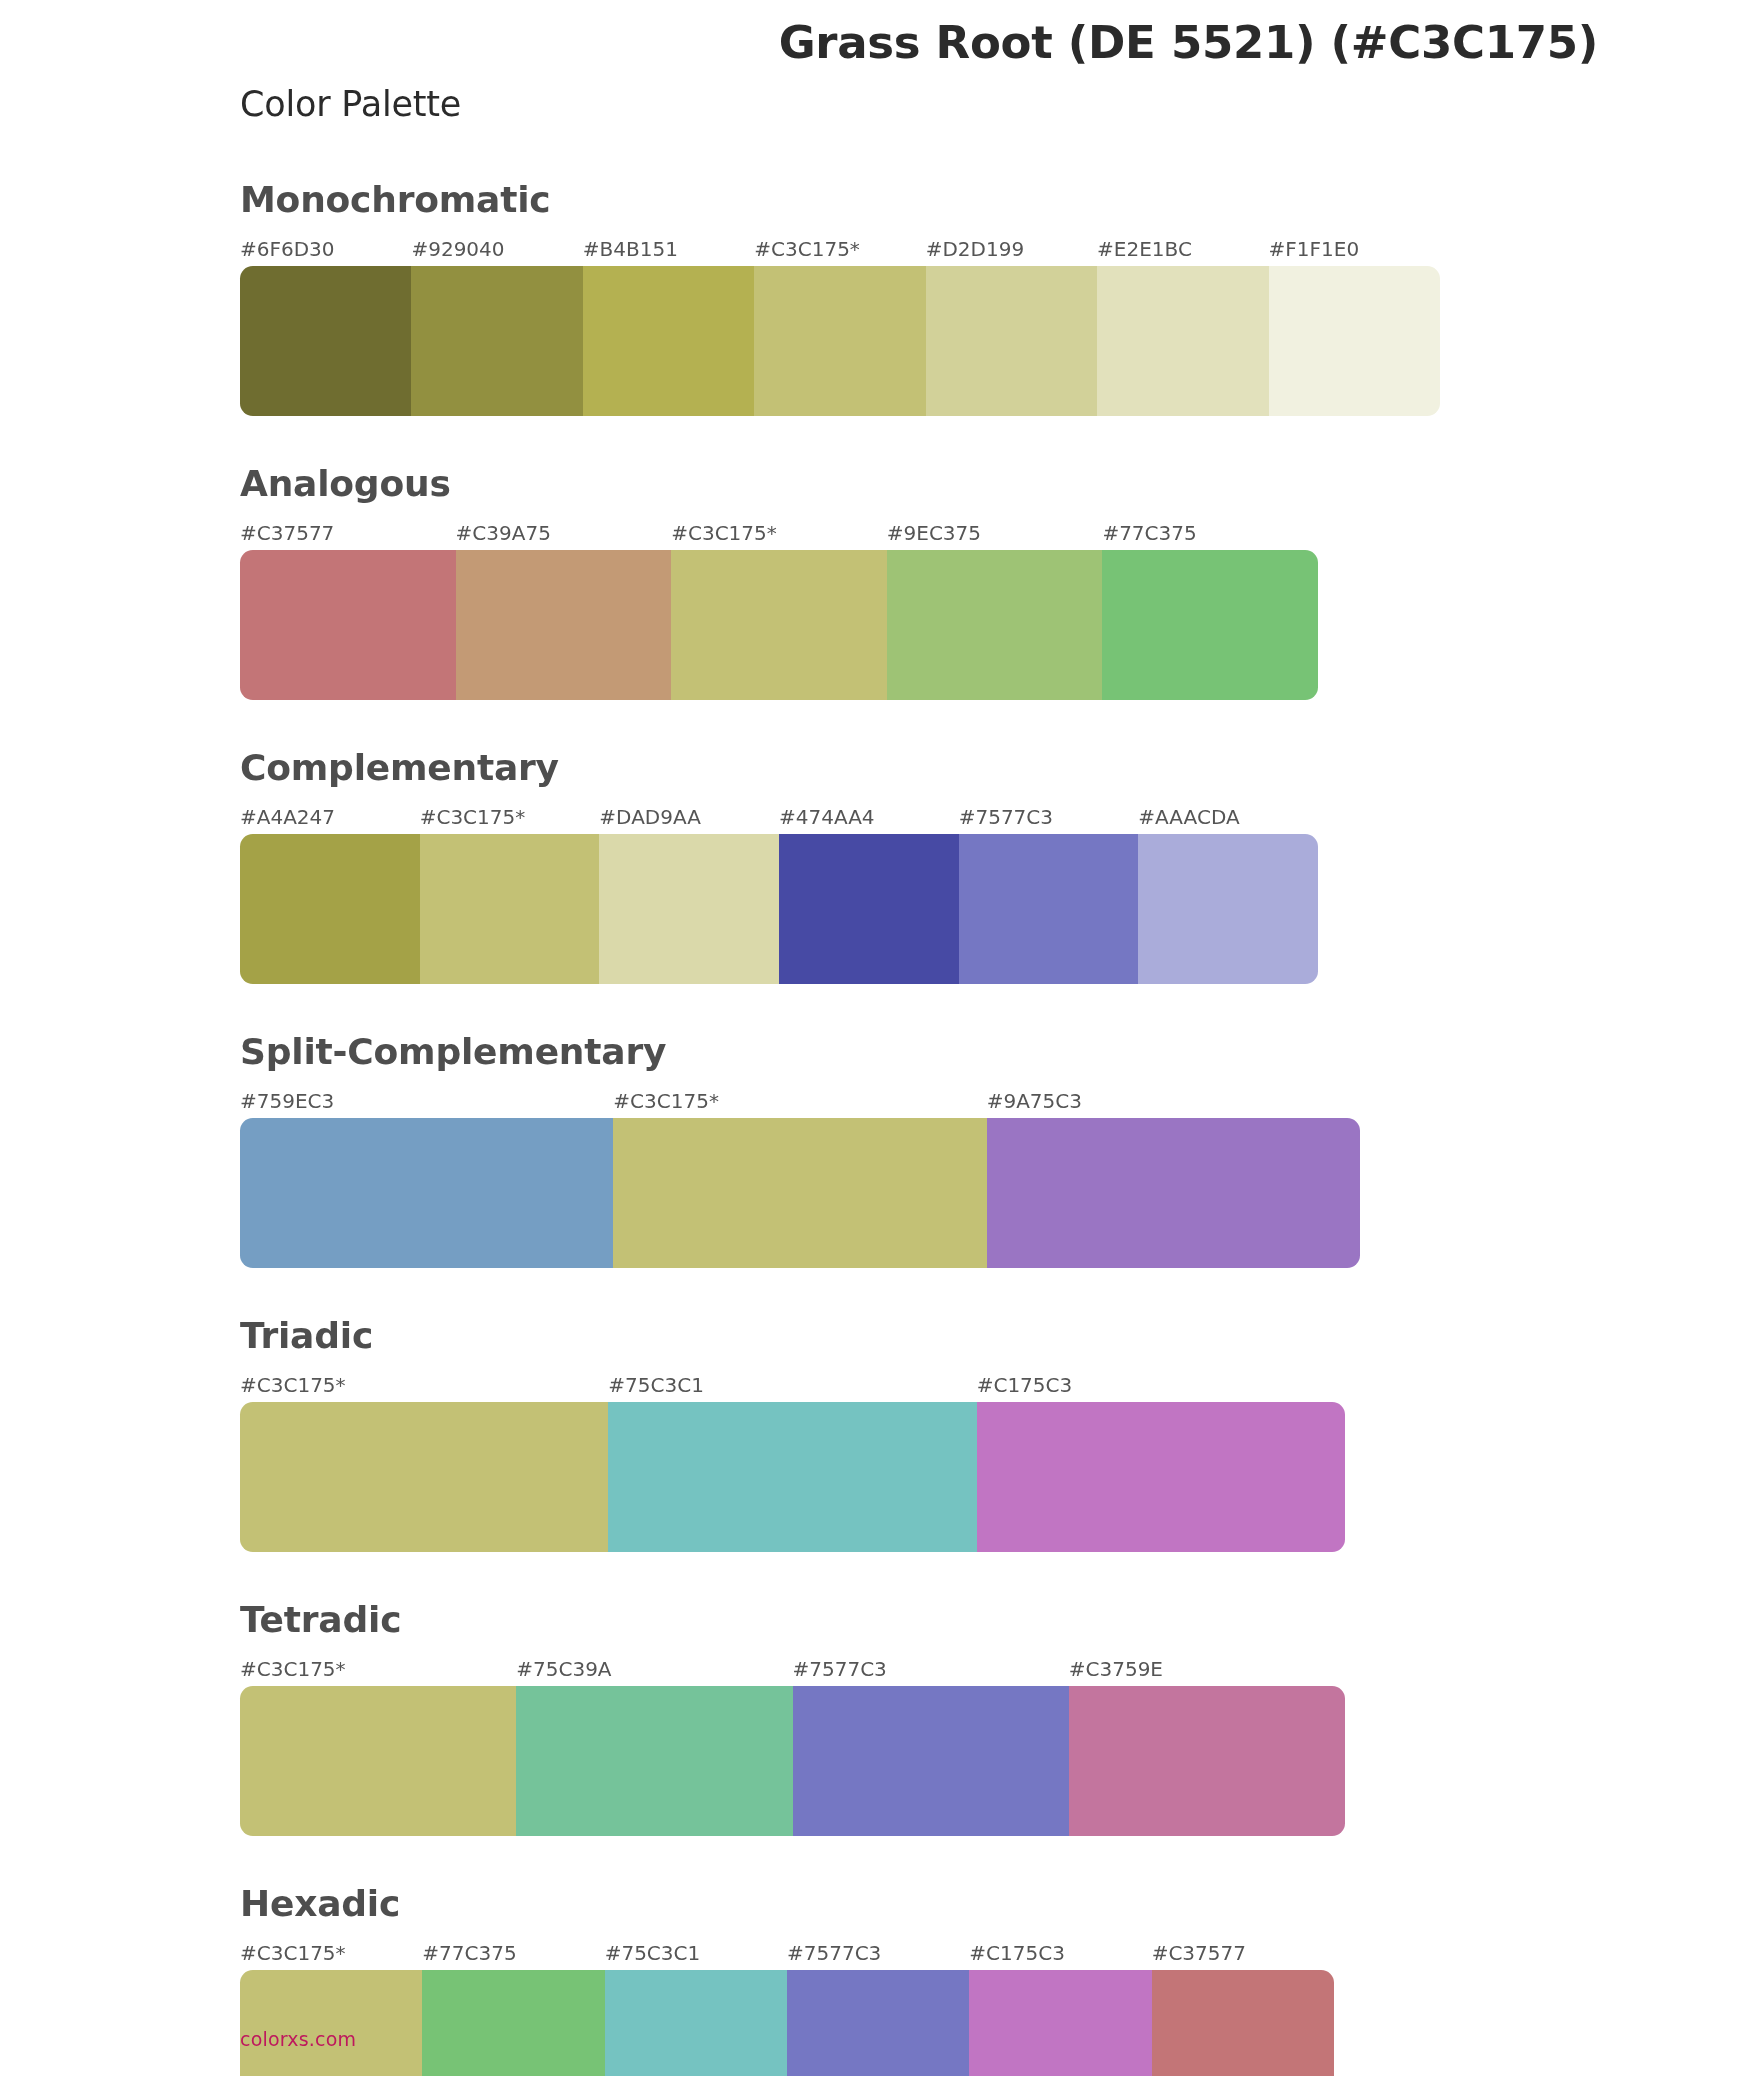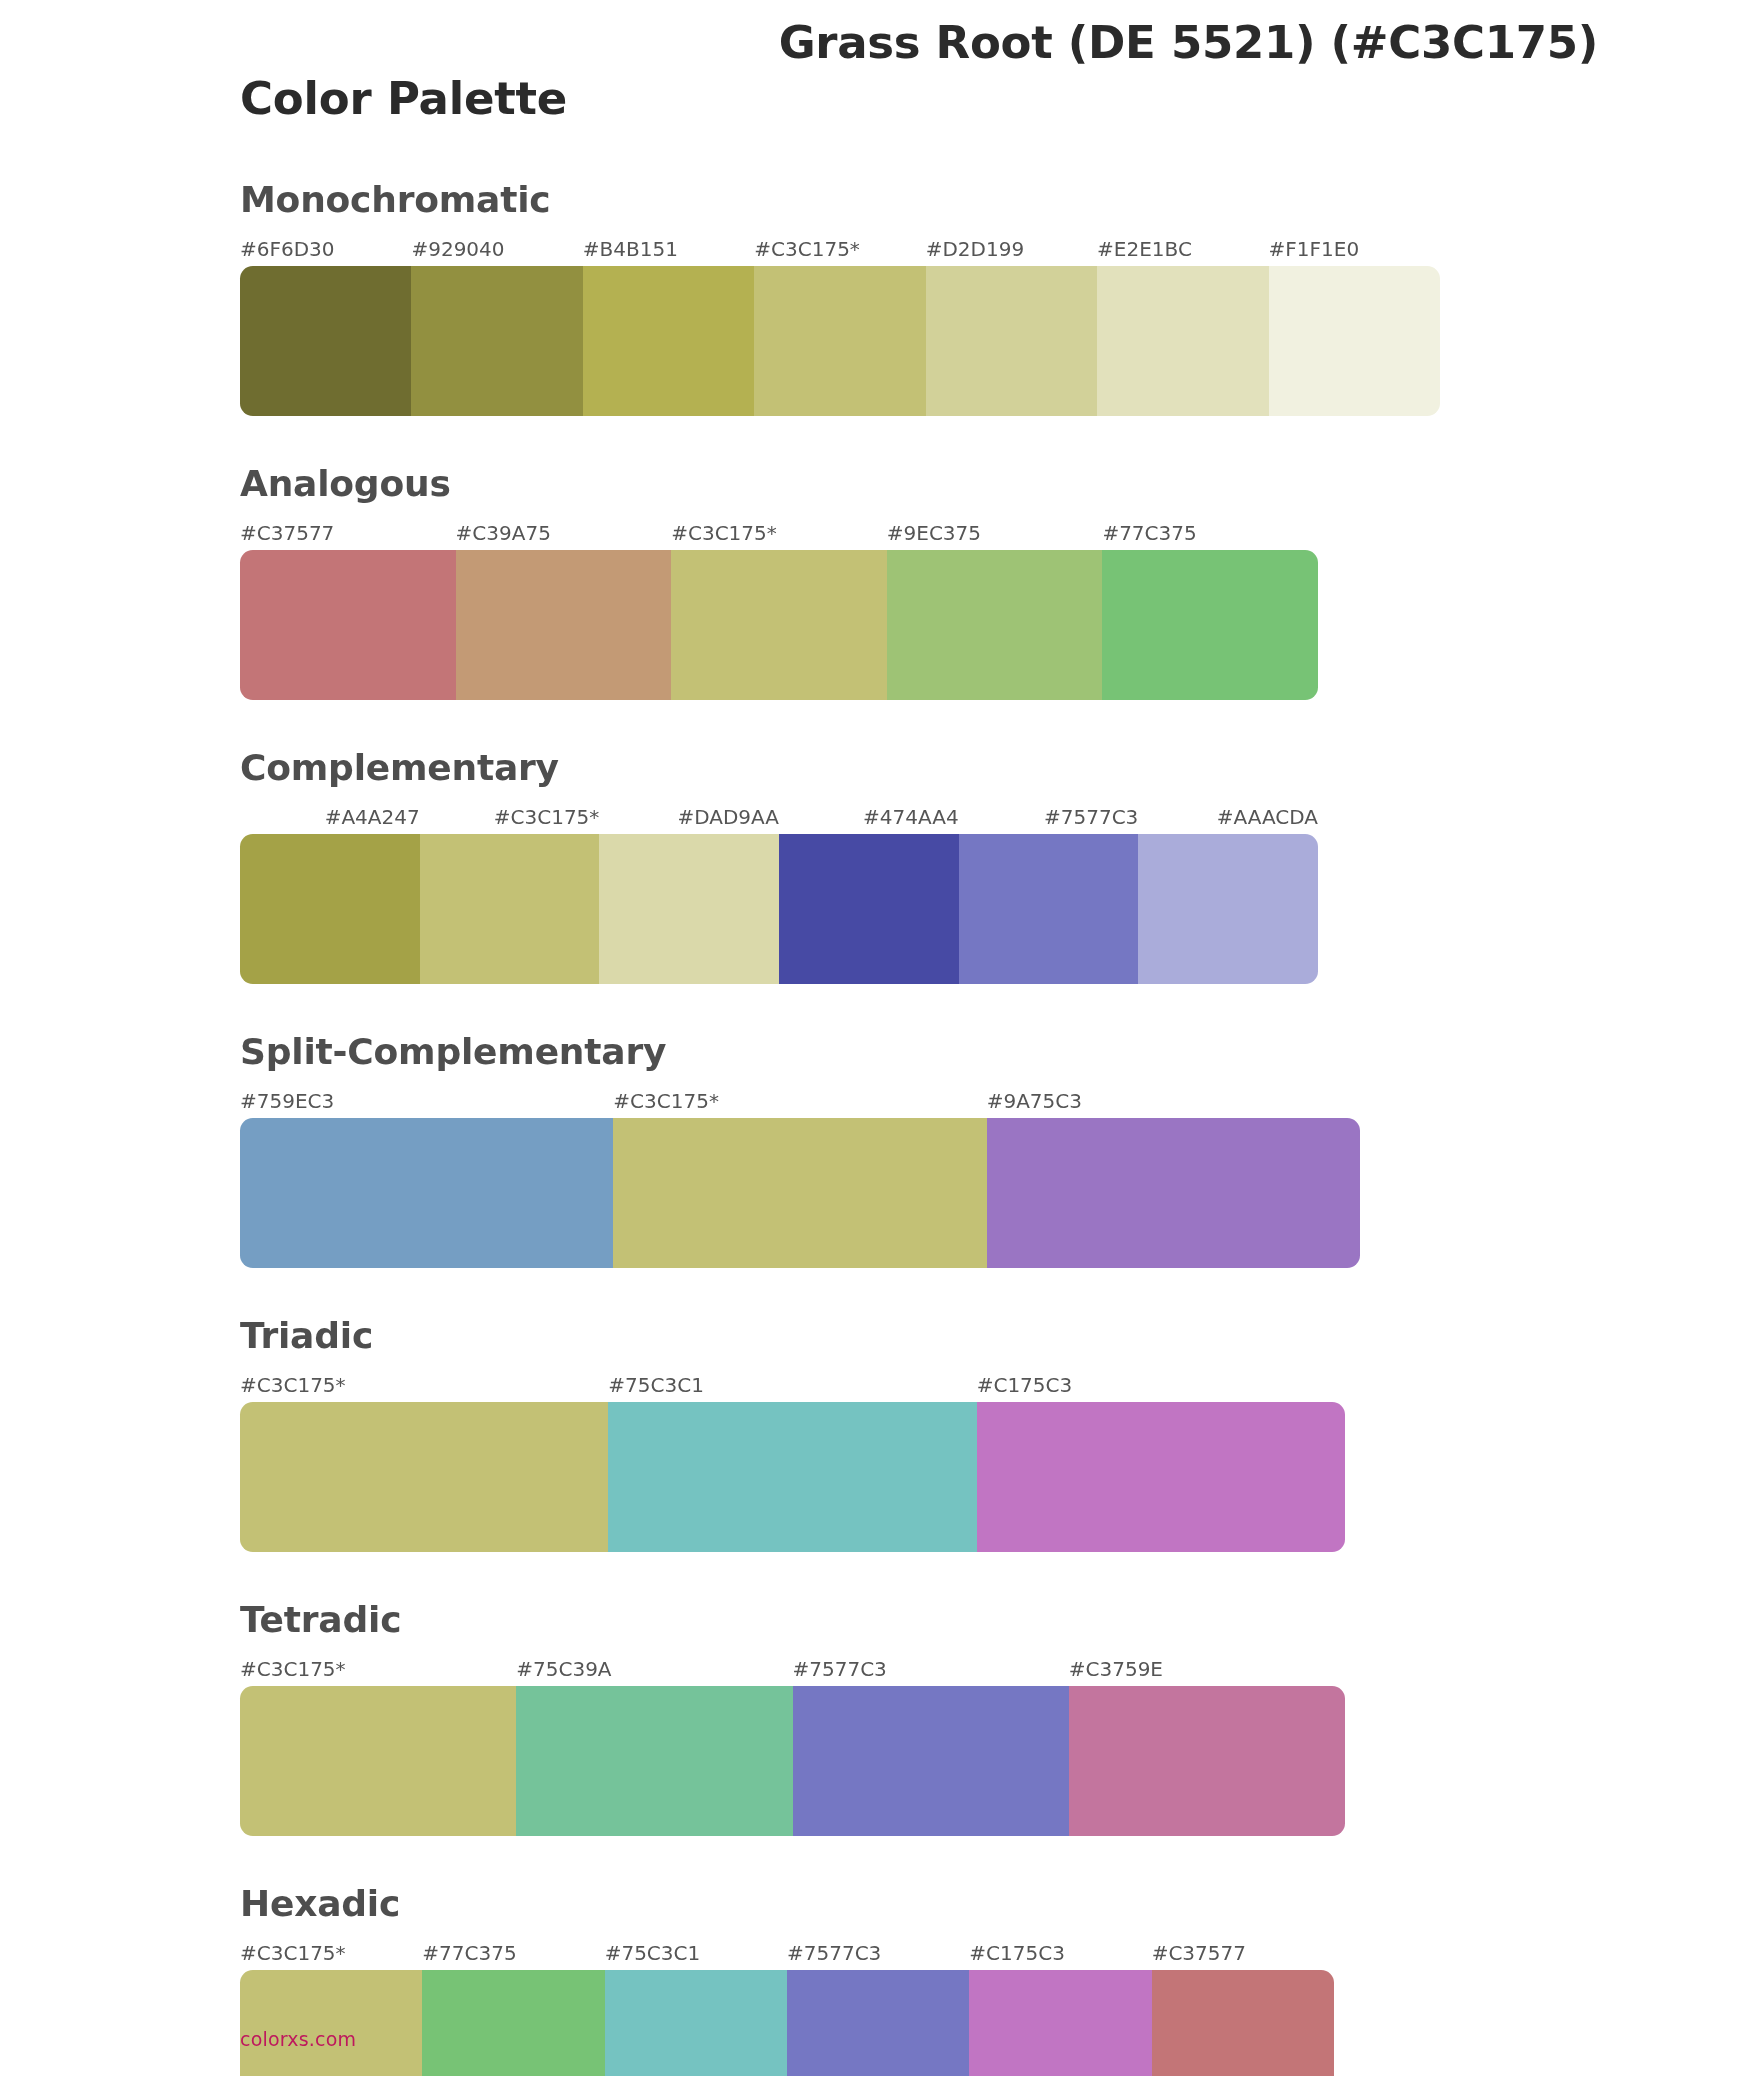--- a/index.html
+++ b/index.html
@@ -35,26 +35,26 @@
     font-size: 45px;
     font-weight: 700;
     color: #2b2b2b;
     letter-spacing: -0.3px;
     line-height: 1.12;
     margin: 0;
     white-space: nowrap;
     text-align: right;
   }
   .page-subtitle {
-    font-size: 45px;
-    font-weight: 700;
+    font-size: 35px;
+    font-weight: 400;
     color: #2b2b2b;
     letter-spacing: -0.2px;
     line-height: 1.25;
-    margin: 3px 0 0 0;
+    margin: 15px 0 0 0;
     white-space: nowrap;
   }
 
   
   .sections {
     position: absolute;
     left: 0;
     top: 182px;
     width: 1757px;
   }
@@ -178,21 +178,21 @@
             <div class="bar" style="background: rgb(195, 117, 119);"></div>
             <div class="bar" style="background: rgb(195, 154, 117);"></div>
             <div class="bar" style="background: rgb(195, 193, 117);"></div>
             <div class="bar" style="background: rgb(158, 195, 117);"></div>
             <div class="bar" style="background: rgb(119, 195, 117);"></div>
           </div>
         </div>
       </div>
       <div class="section">
         <div class="section-heading">Complementary</div>
-        <div class="swatch-block" style="width: 1078px; text-align: right;">
+        <div class="swatch-block" style="width: 1078px;">
           <div class="labels-row">
             <div class="swatch-label">#A4A247</div>
             <div class="swatch-label">#C3C175*</div>
             <div class="swatch-label">#DAD9AA</div>
             <div class="swatch-label">#474AA4</div>
             <div class="swatch-label">#7577C3</div>
             <div class="swatch-label">#AAACDA</div>
           </div>
           <div class="bars-row">
             <div class="bar" style="background: rgb(164, 162, 71);"></div>

